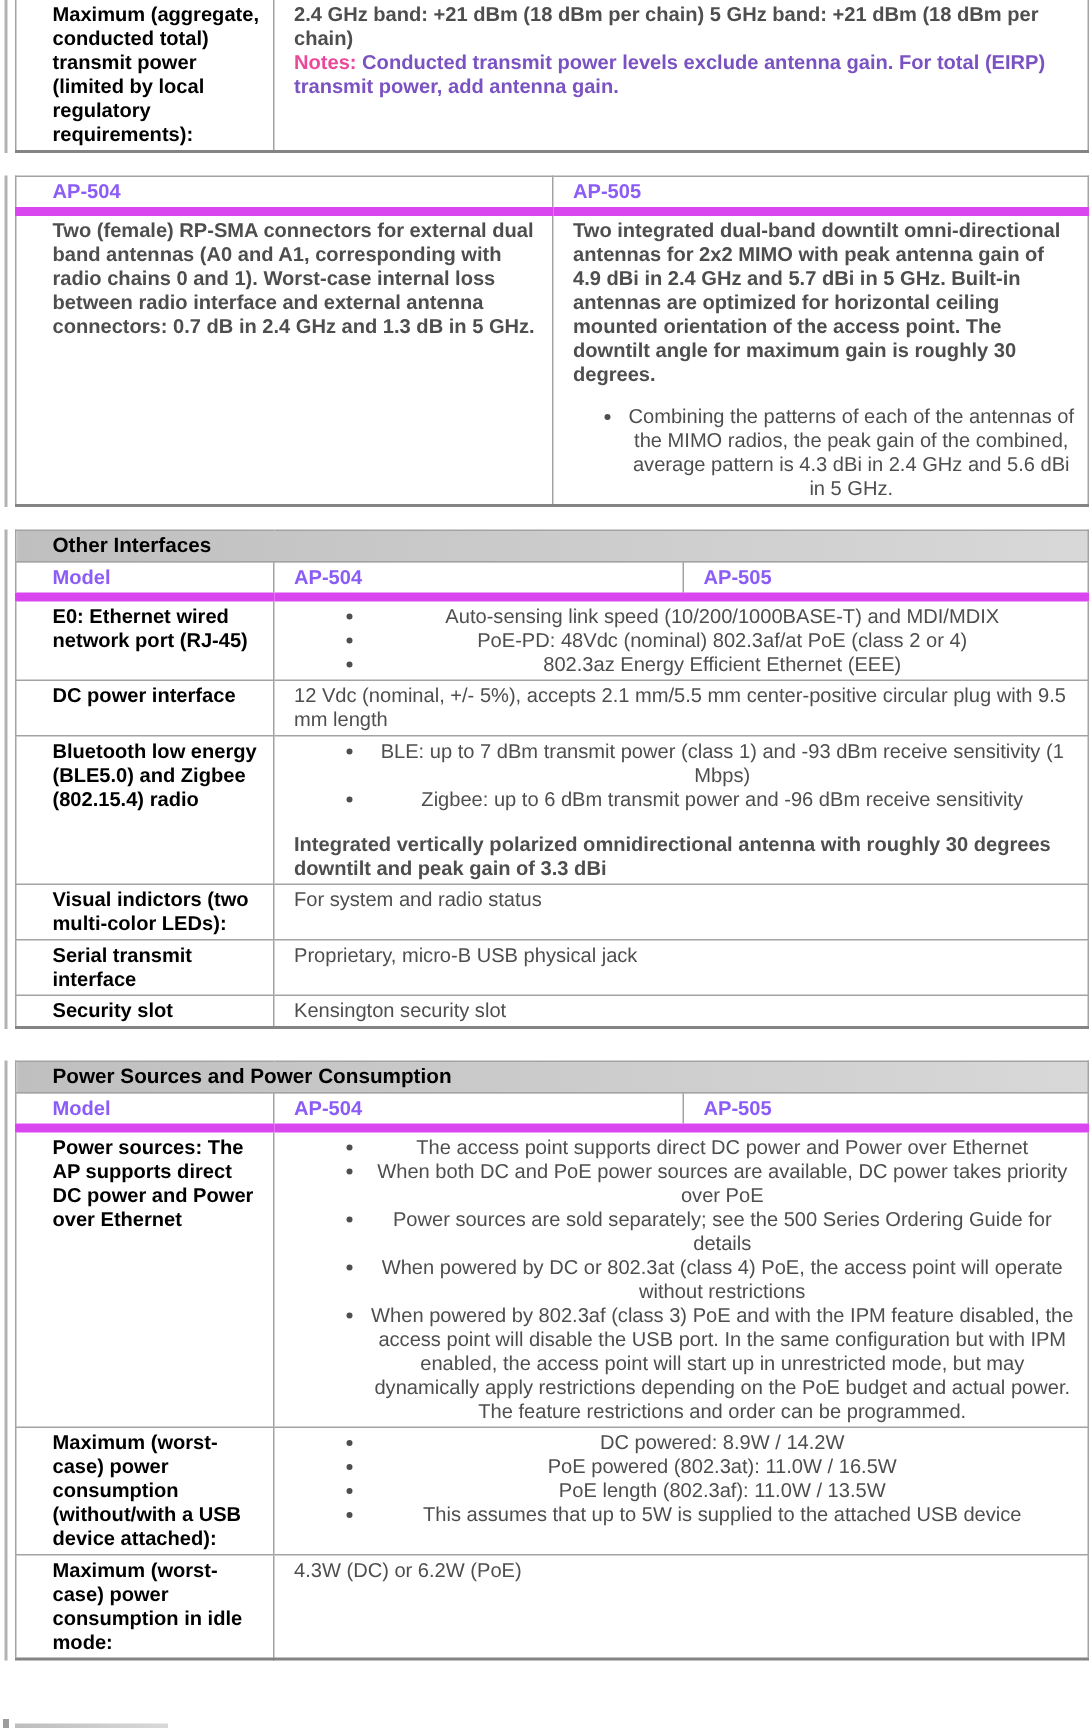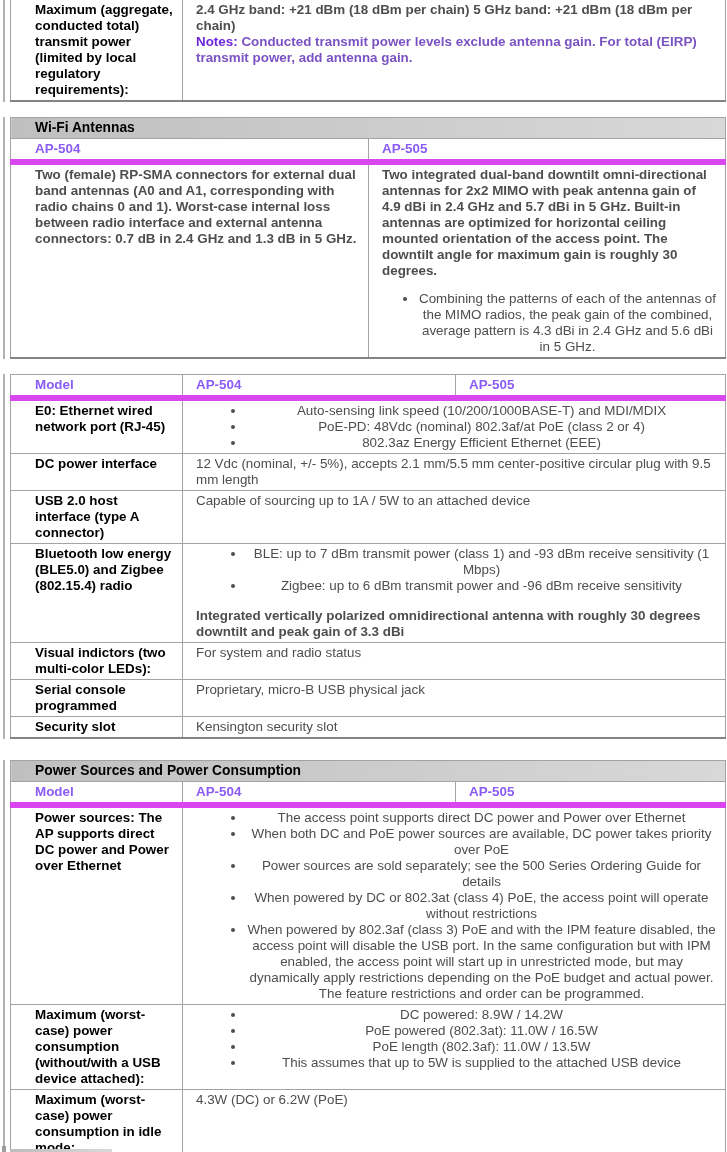--- a/index.html
+++ b/index.html
@@ -33,21 +33,21 @@
 
   .cut-top, .cut-top td { border-top:none; }
 
   ul { margin:0; padding-left:50px; }
   li { padding:0; margin:0;text-align:center; }
   .wifi-cell ul { padding-left:36px; margin-top:12px; }
   p { margin:0;font-weight:bold; }
   .after-gap { margin-top:14px; }
 
   .note { color:#7a52c2; }
-  .note b { color:#6d28d9; }
+  .note b { color:#ec4899; }
 
   .gap15 { height:15px; }
   .gap21 { height:21px; }
 
   
   .bottom-margin-dot { position:absolute; left:2px; bottom:0; width:4px; height:6px; background:#9d9d9d; }
   .bottom-next-header { position:absolute; left:10px; bottom:0; width:102px; height:3px;
     background:linear-gradient(to right,#bdbdbd,#d9d9d9); }
 </style>
 </head>
@@ -75,23 +75,20 @@
 
   <div class="gap15"></div>
 
   <div class="tbl-wrap">
     <table>
       <colgroup>
           <col style="width:358px">
           <col>
         </colgroup>
       <tbody>
-          <tr class="section-row">
-        <td colspan="2">Wi-Fi Antennas</td>
-      </tr>
       <tr class="model-row">
         <td class="lbl">AP-504</td>
         <td>AP-505</td>
       </tr>
       <tr>
         <td style="padding-left:24px" class="wifi-cell">
           <p>Two (female) RP-SMA connectors for external dual band antennas (A0 and A1, corresponding with radio chains 0 and 1). Worst-case internal loss between radio interface and external antenna connectors: 0.7 dB in 2.4 GHz and 1.3 dB in 5 GHz.</p>
         </td>
         <td class="wifi-cell">
           <p>Two integrated dual-band downtilt omni-directional antennas for 2x2 MIMO with peak antenna gain of 4.9 dBi in 2.4 GHz and 5.7 dBi in 5 GHz. Built-in antennas are optimized for horizontal ceiling mounted orientation of the access point. The downtilt angle for maximum gain is roughly 30 degrees.</p>
@@ -107,20 +104,23 @@
   <div class="gap15"></div>
 
   <div class="tbl-wrap">
     <table>
       <colgroup>
           <col style="width:172px">
           <col style="width:273px">
           <col>
         </colgroup>
       <tbody>
+          <tr class="section-row">
+        <td colspan="3">Other Interfaces</td>
+      </tr>
       <tr class="model-row">
         <td class="lbl">Model</td>
         <td>AP-504</td>
         <td>AP-505</td>
       </tr>
 
       <tr>
         <td class="lbl">E0: Ethernet wired network port (RJ-45)</td>
         <td colspan="2">
           <ul>
@@ -129,44 +129,40 @@
             <li>802.3az Energy Efficient Ethernet (EEE)</li>
           </ul>
         </td>
       </tr>
 
       <tr>
         <td class="lbl">DC power interface</td>
         <td colspan="2">12 Vdc (nominal, +/- 5%), accepts 2.1 mm/5.5 mm center-positive circular plug with 9.5 mm length</td>
       </tr>
 
-      <tr>
-        <td class="lbl">USB 2.0 host interface (type A connector)</td>
-        <td colspan="2">Capable of sourcing up to 1A / 5W to an attached device</td>
-      </tr>
 
       <tr>
         <td class="lbl">Bluetooth low energy (BLE5.0) and Zigbee (802.15.4) radio</td>
         <td colspan="2">
           <ul>
             <li>BLE: up to 7 dBm transmit power (class 1) and -93 dBm receive sensitivity (1 Mbps)</li>
             <li>Zigbee: up to 6 dBm transmit power and -96 dBm receive sensitivity</li>
           </ul>
           <p class="after-gap">Integrated vertically polarized omnidirectional antenna with roughly 30 degrees downtilt and peak gain of 3.3 dBi</p>
         </td>
       </tr>
 
       <tr>
         <td class="lbl">Visual indictors (two multi-color LEDs):</td>
         <td colspan="2">For system and radio status</td>
       </tr>
 
 
       <tr>
-        <td class="lbl">Serial console programmed</td>
+        <td class="lbl">Serial transmit interface</td>
         <td colspan="2">Proprietary, micro-B USB physical jack</td>
       </tr>
 
       <tr>
         <td class="lbl">Security slot</td>
         <td colspan="2">Kensington security slot</td>
       </tr>
     </tbody>
       </table>
   </div>

